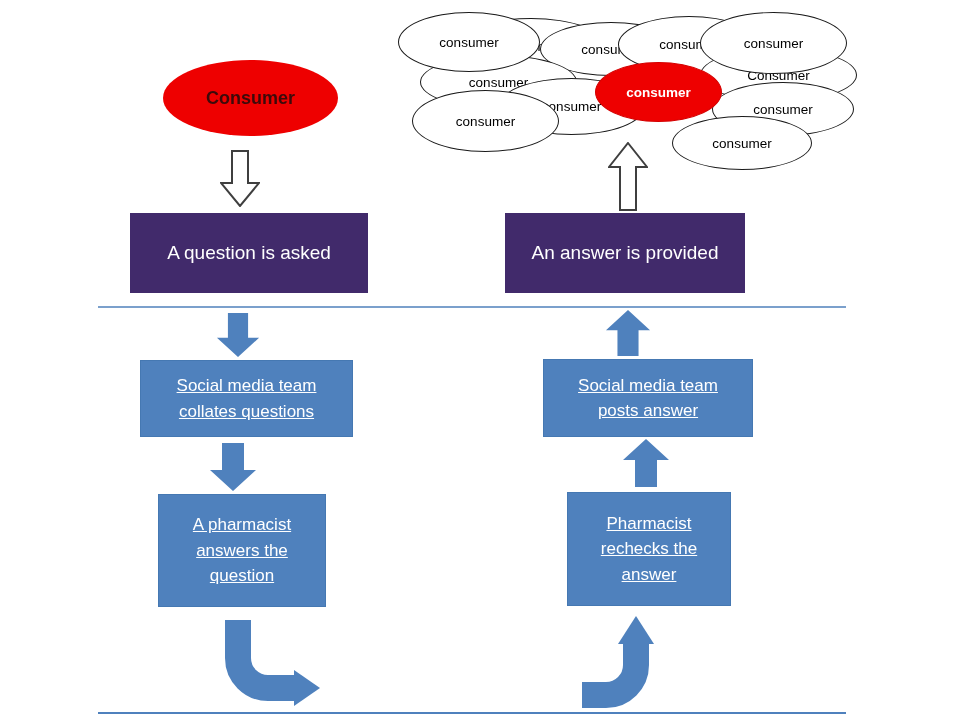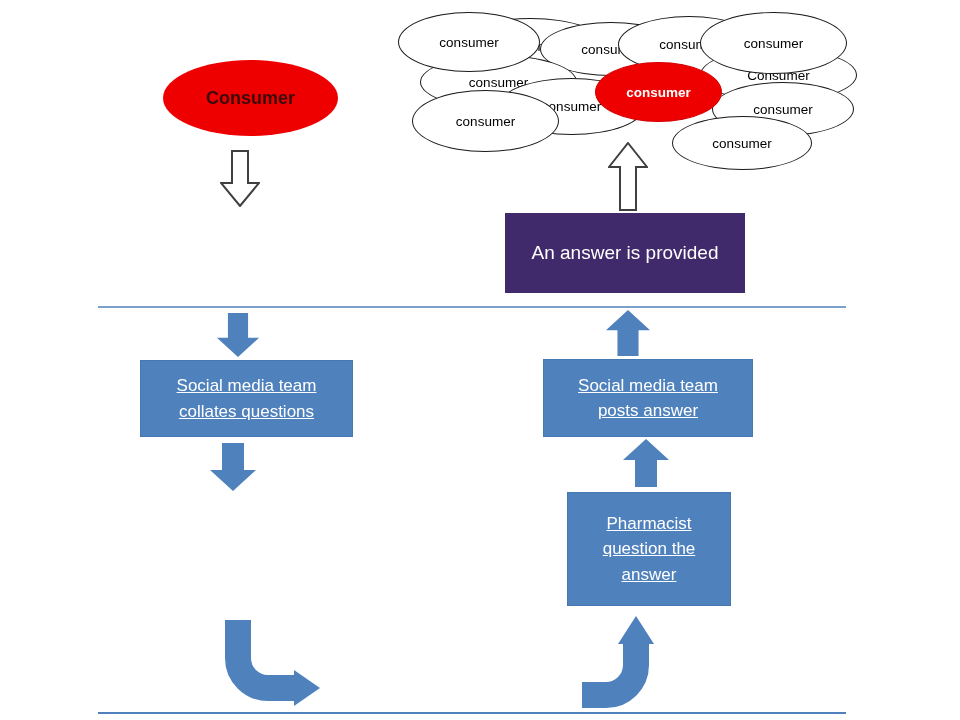--- a/index.html
+++ b/index.html
@@ -89,52 +89,60 @@
   </div>
 
   <svg class="arrow-svg" style="left:220px; top:150px;" width="40" height="57" viewBox="0 0 40 57">
     <polygon points="12,1 28,1 28,33 39,33 20,56 1,33 12,33" fill="#ffffff" stroke="#3F3F3F" stroke-width="2" stroke-linejoin="miter"></polygon>
   </svg>
 
   <svg class="arrow-svg" style="left:608px; top:142px;" width="40" height="69" viewBox="0 0 40 69">
     <polygon points="20,1 39,25 28,25 28,68 12,68 12,25 1,25" fill="#ffffff" stroke="#3F3F3F" stroke-width="2" stroke-linejoin="miter"></polygon>
   </svg>
 
+  <div class="box purple" style="left:130px; top:213px; width:238px; height:80px;">
+    <span>A question is asked</span>
+  </div>
   <div class="box purple" style="left:505px; top:213px; width:240px; height:80px;">
     <span>An answer is provided</span>
   </div>
 
   <svg class="arrow-svg" style="left:215px; top:313px;" width="46" height="44" viewBox="0 0 46 48">
     <polygon points="12,0 34,0 34,27 46,27 23,48 0,27 12,27" fill="#4F81BD"></polygon>
   </svg>
 
   <div class="box blue" style="left:140px; top:360px; width:211px; height:75px;">
     <span>Social media team
 collates questions</span>
   </div>
 
   <svg class="arrow-svg" style="left:210px; top:442px;" width="46" height="50" viewBox="0 0 46 48">
     <polygon points="12,0 34,0 34,27 46,27 23,48 0,27 12,27" fill="#4F81BD"></polygon>
   </svg>
 
+  <div class="box blue" style="left:158px; top:494px; width:166px; height:111px;">
+    <span>A pharmacist
+answers the
+question</span>
+  </div>
 
   <svg class="arrow-svg" style="left:224px; top:618px;" width="110" height="95" viewBox="0 0 110 95">
     <path d="M 14 2 L 14 40 A 30 30 0 0 0 44 70 L 70 70" fill="none" stroke="#4F81BD" stroke-width="26"></path>
     <polygon points="70,52 70,88 96,70" fill="#4F81BD"></polygon>
   </svg>
 
 
   <svg class="arrow-svg" style="left:578px; top:600px;" width="95" height="110" viewBox="0 0 95 110">
     <path d="M 4 95 L 28 95 A 30 30 0 0 0 58 65 L 58 44" fill="none" stroke="#4F81BD" stroke-width="26"></path>
     <polygon points="40,44 76,44 58,16" fill="#4F81BD"></polygon>
   </svg>
 
   <div class="box blue" style="left:567px; top:492px; width:162px; height:112px;">
     <span>Pharmacist
-question the
+rechecks the
 answer</span>
   </div>
 
   <svg class="arrow-svg" style="left:623px; top:438px;" width="46" height="50" viewBox="0 0 46 48">
     <polygon points="23,0 46,21 34,21 34,48 12,48 12,21 0,21" fill="#4F81BD"></polygon>
   </svg>
 
   <div class="box blue" style="left:543px; top:359px; width:208px; height:76px;">
     <span>Social media team
 posts answer</span>

